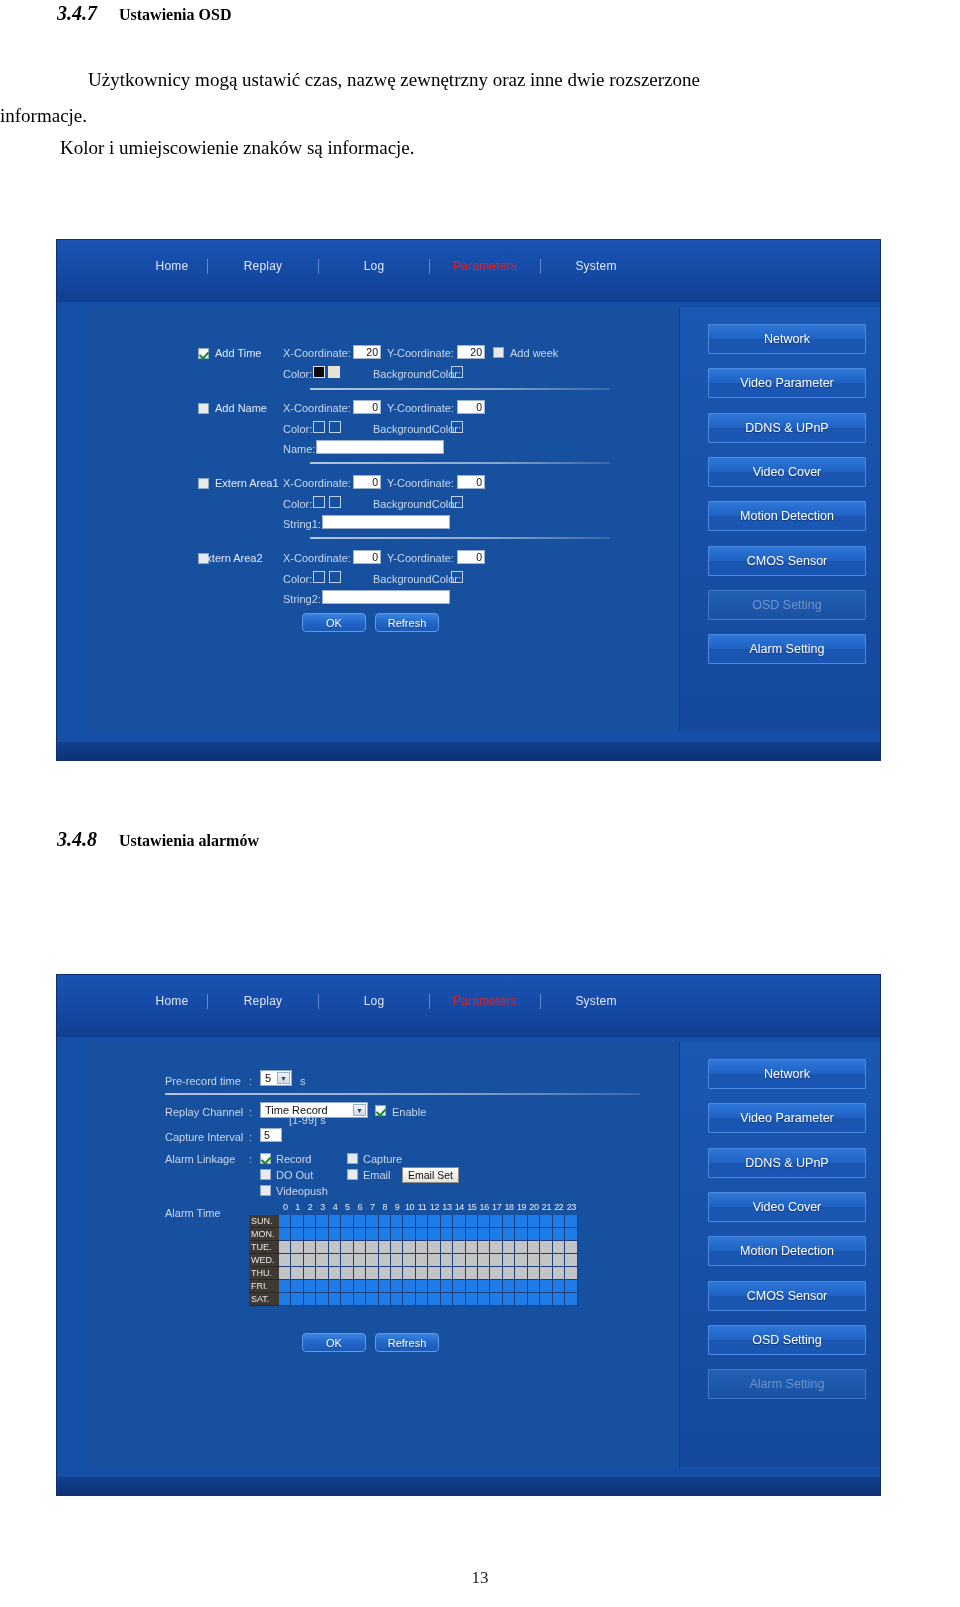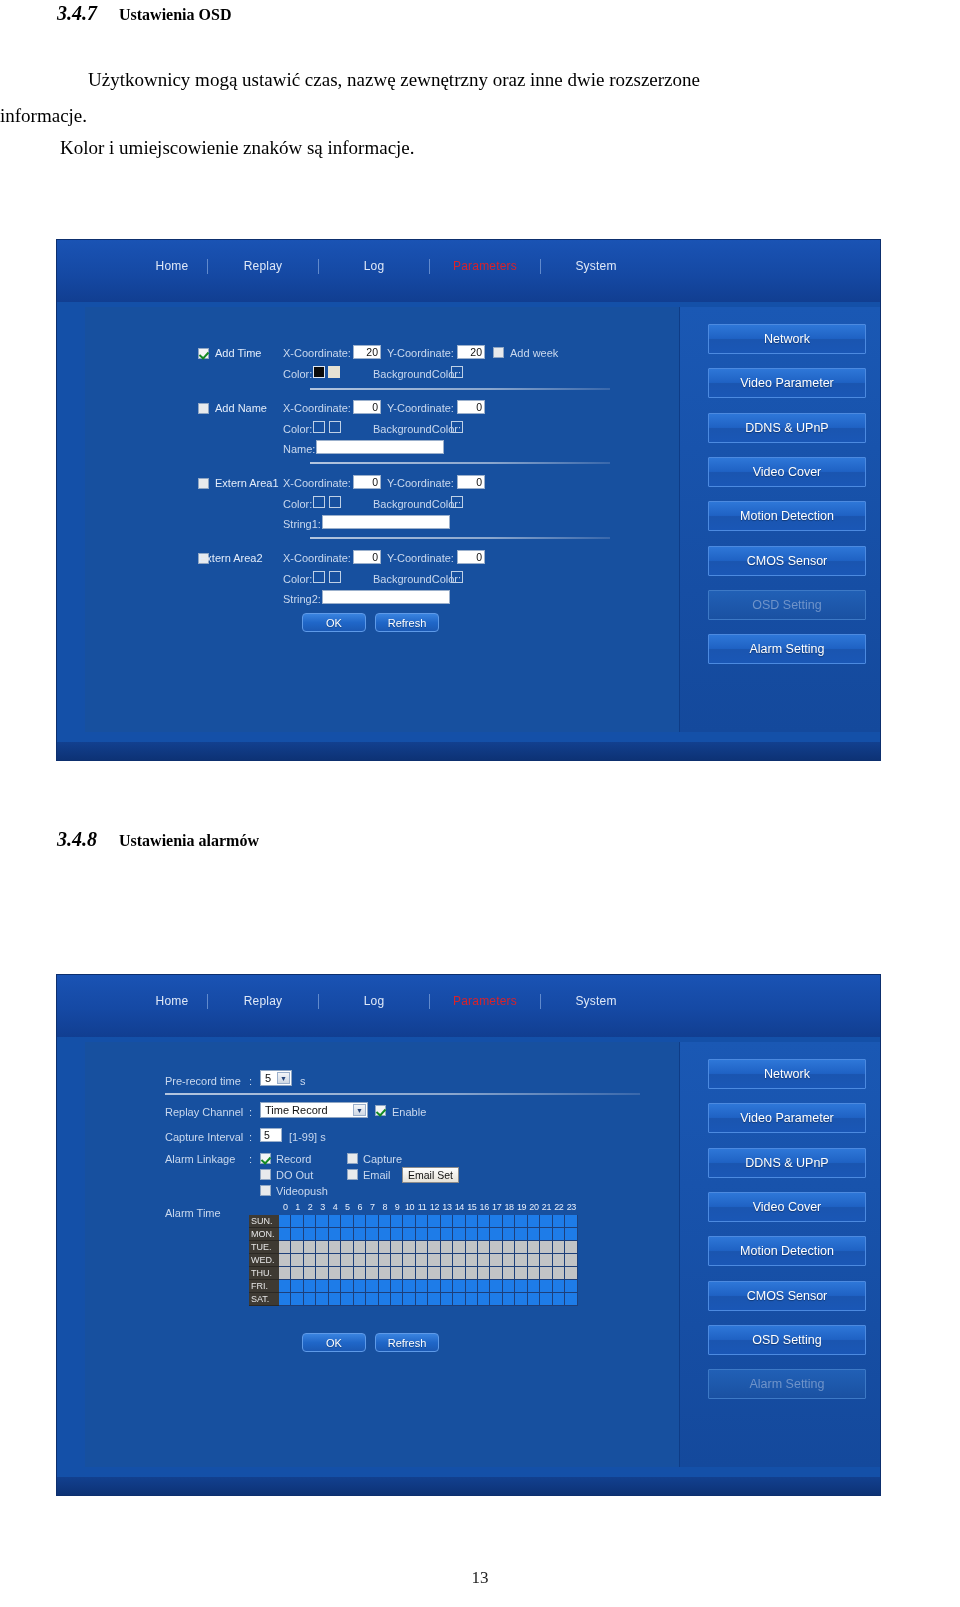--- a/index.html
+++ b/index.html
@@ -424,21 +424,21 @@
     <div class="sel" style="left:203px; top:127px; width:108px;">
       <span>Time Record</span>
       <span class="arrow">▼</span>
     </div>
     <div class="cbx on" style="left:318px; top:130px;"></div>
     <div class="lbl" style="left:335px; top:131px;">Enable</div>
 
     <div class="lbl" style="left:108px; top:156px;">Capture Interval</div>
     <div class="lbl" style="left:192px; top:156px;">:</div>
     <div class="num-in" style="left:203px; top:153px; width:22px; text-align:left; padding-left:3px;">5</div>
-    <div class="lbl" style="left:232px; top:156px;">[1-99] s</div>
+    <div class="lbl" style="left:232px; top:139px;">[1-99] s</div>
 
     <div class="lbl" style="left:108px; top:178px;">Alarm Linkage</div>
     <div class="lbl" style="left:192px; top:178px;">:</div>
 
     <div class="cbx on" style="left:203px; top:178px;"></div>
     <div class="lbl" style="left:219px; top:178px;">Record</div>
     <div class="cbx" style="left:290px; top:178px;"></div>
     <div class="lbl" style="left:306px; top:178px;">Capture</div>
 
     <div class="cbx" style="left:203px; top:194px;"></div>

